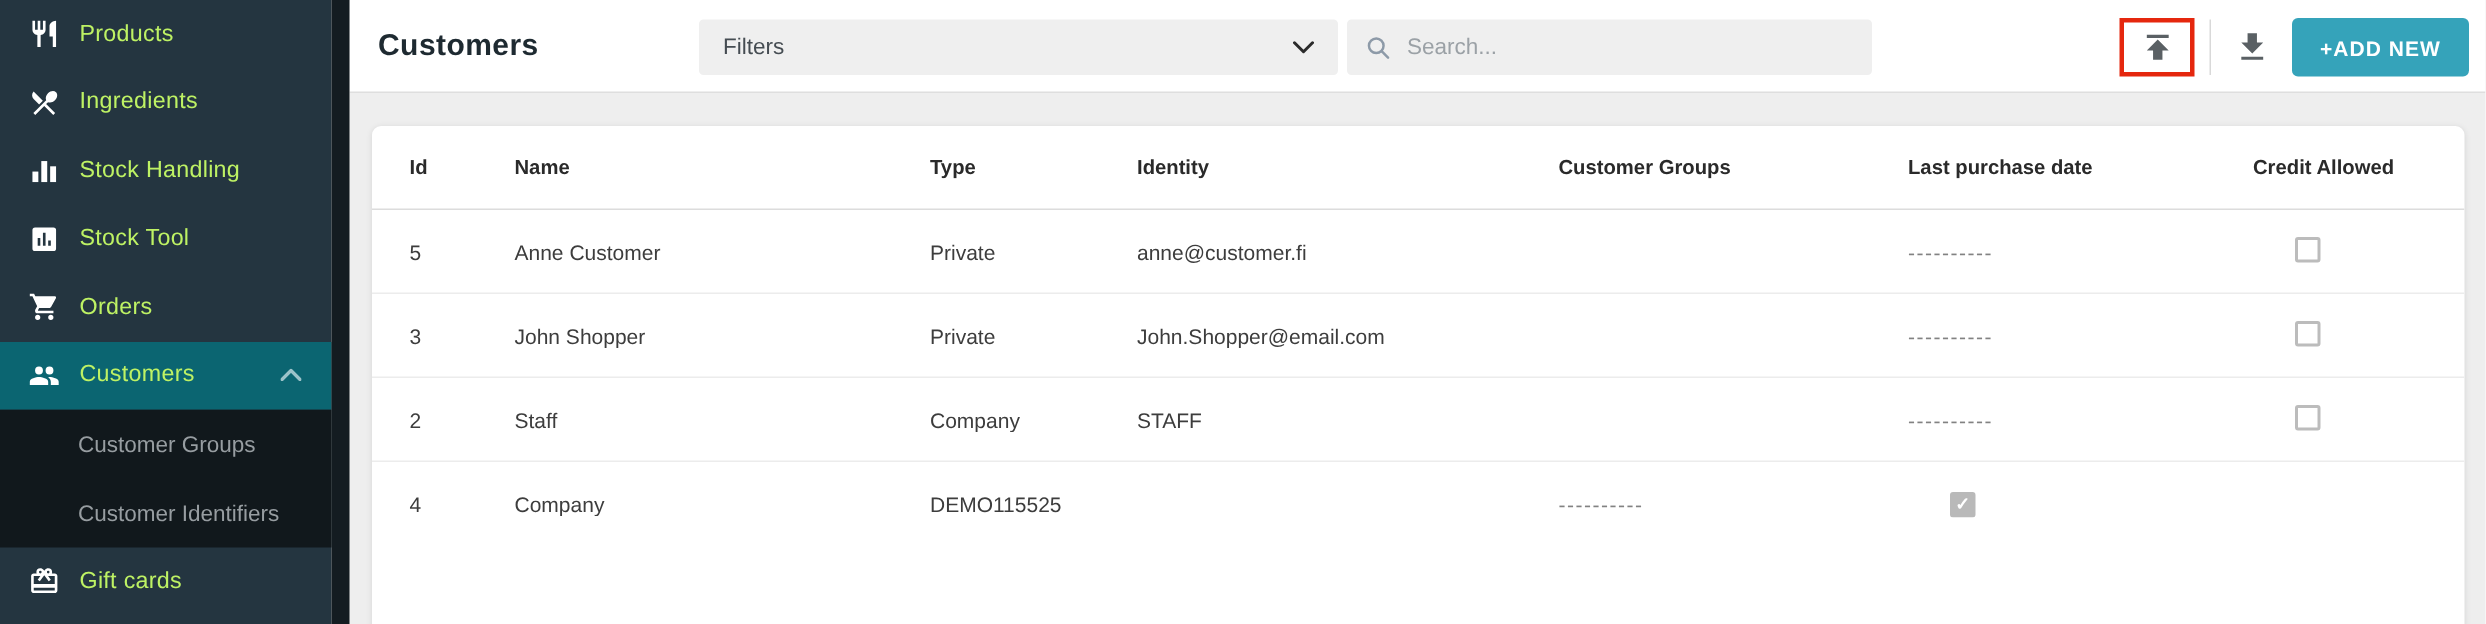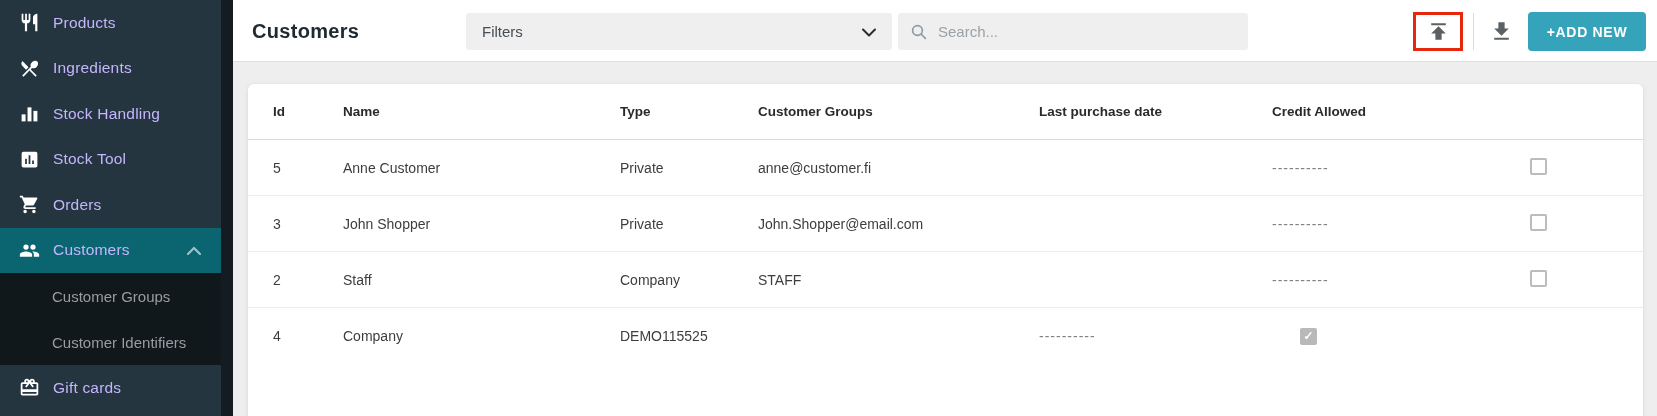--- a/index.html
+++ b/index.html
@@ -9,21 +9,21 @@
   
   .sidebar { position:absolute; left:0; top:0; width:221px; height:416px;
              background:var(--sidebar_bg,#243540); z-index:2; }
   .side-strip { position:absolute; left:221px; top:0; width:12px; height:416px;
                 background:var(--strip_bg,#141c21); z-index:2; }
   .s-item { height:45.5px; display:flex; align-items:center; padding-left:17px;
             position:relative; cursor:pointer; }
   .s-item .s-ico { width:24px; height:24px; display:flex; align-items:center;
                    justify-content:center; margin-right:12px; flex:0 0 24px; }
   .s-item .s-ico svg { fill:#ffffff; }
-  .s-label { color:#c4b5fd; font-size:15.5px; letter-spacing:.2px; white-space:nowrap; }
+  .s-label { color:#bef264; font-size:15.5px; letter-spacing:.2px; white-space:nowrap; }
   .s-item.active { background:var(--active_item,#0b6571); }
   .s-chevron { position:absolute; right:20px; top:50%; transform:translateY(-50%); }
   .submenu { background:var(--submenu_bg,#11181c); }
   .sub-item { height:46px; display:flex; align-items:center; padding-left:52px; cursor:pointer; }
   .sub-label { color:#979da1; font-size:15px; white-space:nowrap; }
 
   
   .content { position:absolute; left:233px; top:0; width:1424px; height:416px; }
   .topbar { position:absolute; left:0; top:0; width:1424px; height:62px; background:#ffffff;
             border-bottom:1px solid #dedede; z-index:1; }
@@ -195,20 +195,21 @@
     </span>
 
     <button class="add-new-btn">+ADD NEW</button>
   </header>
 
   <section class="card">
     <div class="trow thead">
       <div>Id</div>
       <div>Name</div>
       <div>Type</div>
+      <div>Identity</div>
       <div>Customer Groups</div>
       <div>Last purchase date</div>
       <div>Credit Allowed</div>
     </div>
 
     <div class="trow t-row">
       <div>5</div>
       <div>Anne Customer</div>
       <div>Private</div>
       <div>anne@customer.fi</div>

